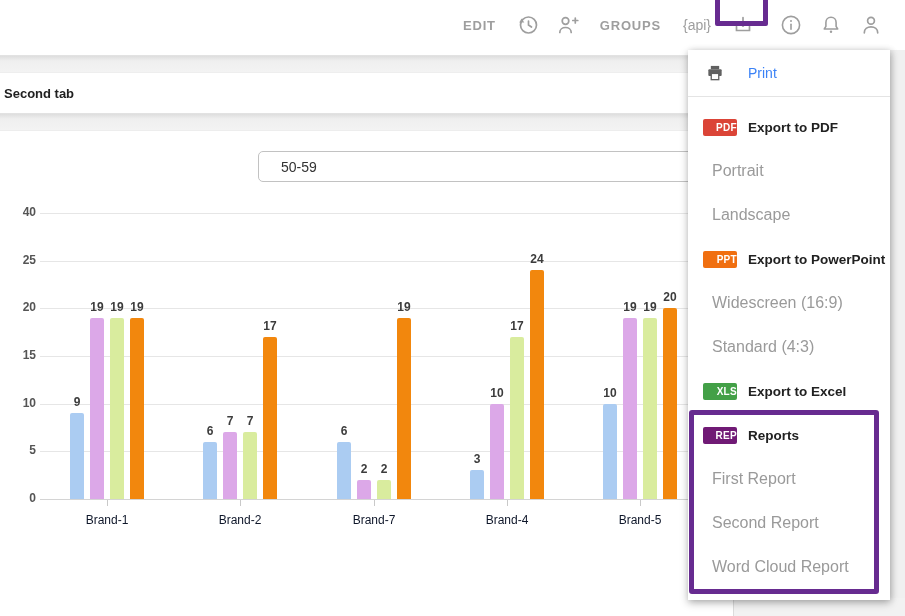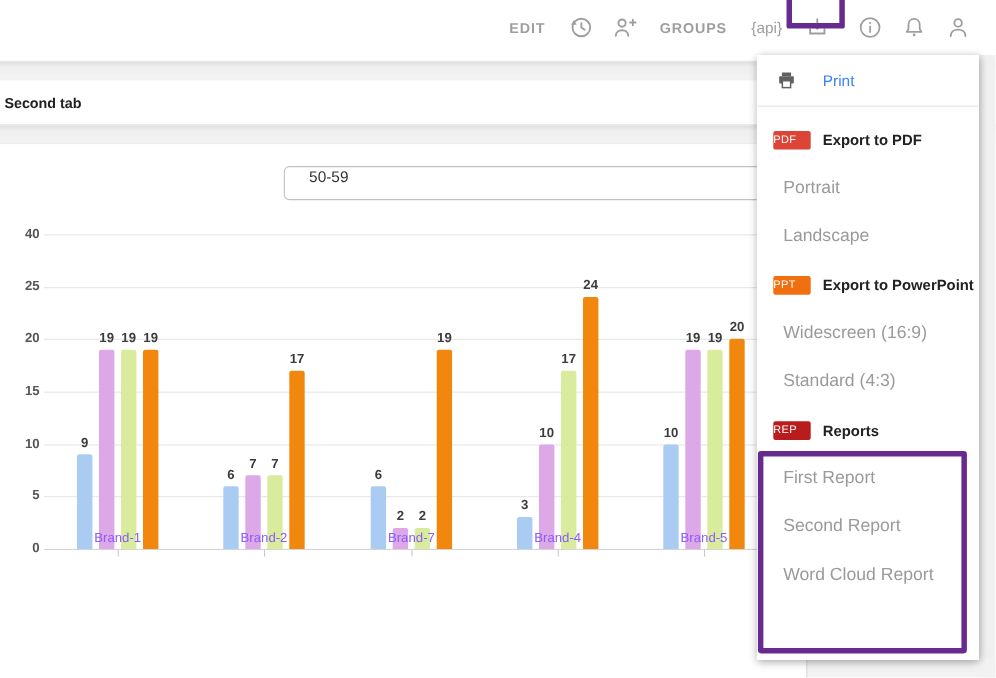--- a/index.html
+++ b/index.html
@@ -32,51 +32,51 @@
   .tabrow .title { font-size:13px; font-weight:700; color:#212121; padding-left:4px; }
 
   
   .pg-right { position:absolute; left:888px; top:50px; right:0; bottom:0; background:#f0f0f0; z-index:30; }
   .pg-bottomright { position:absolute; left:733px; top:598px; right:0; bottom:0; background:#f2f2f2; border-left:1px solid #dcdcdc; z-index:30; }
 
   
   .filter {
     position:absolute; left:258px; top:151px; width:630px; height:31px;
     background:#fff; border:1px solid #c2c2c2; border-radius:5px;
-    display:flex; padding-left:22px;
+    display:flex; align-items:center; padding-left:22px;
     font-size:14px; color:#333; z-index:5; cursor:pointer;
   }
 
   
   .chart-layer { position:absolute; inset:0; z-index:3; }
   .gridline { position:absolute; left:40px; width:693px; height:1px; background:#e6e6e6; }
   .gridline.zero { background:#d4d4d4; }
   .ytick { position:absolute; left:0; width:36px; text-align:right; font-size:12px; font-weight:700; color:#555; }
   .xtick { position:absolute; width:1px; height:6px; background:#c9c9c9; top:500px; }
-  .xlabel { position:absolute; top:482px; width:120px; text-align:center; font-size:12px; color:#8b5cf6; }
+  .xlabel { position:absolute; top:513px; width:120px; text-align:center; font-size:12px; color:#0f172a; }
   .bar { position:absolute; border-radius:2px 2px 0 0; }
   .bar-label { position:absolute; width:40px; text-align:center; font-size:12px; color:#3c3c3c;font-weight:bold; }
 
   
   .menu {
     position:absolute; left:688px; top:50px; width:202px; height:550px;
     background:#fff; z-index:40;
     box-shadow:0 3px 8px rgba(0,0,0,.28), 2px 0 6px rgba(0,0,0,.12);
     padding-bottom:11px;
   }
   .menu-row { display:flex; align-items:center; cursor:pointer; }
   .menu-print { height:46px; padding-left:17px; }
   .menu-print .plabel { font-size:14px; color:#3b82f6; margin-left:23px; }
   .menu-print svg { width:20px; height:20px; display:block; }
   .menu-divider { height:1px; background:#e4e4e4; margin-bottom:8px; }
   .menu-header { height:44px; padding-left:15px; }
   .menu-header .hlabel { font-size:13.5px; font-weight:700; color:#212121; margin-left:11px; }
   .badge {
     display:inline-block; width:34px; height:17px; line-height:17px; border-radius:2px;
-    color:#fff; font-size:10px; font-weight:400; text-align:left; letter-spacing:.3px; flex:0 0 auto;
+    color:#fff; font-size:10px; font-weight:700; text-align:right; letter-spacing:.3px; flex:0 0 auto;
   }
   .menu-option { height:44px; padding-left:24px; font-size:16px; color:#9a9a9a; }
 
   
   .annot { position:absolute; border:5px solid #672b90; border-radius:2px; pointer-events:none; z-index:60; }
   .annot-dl { left:735px; top:2px; width:53px; height:45px; }
   .annot-reports { left:688px; top:410px; width:190px; height:184px; border-radius:3px; }
 </style>
 </head>
 <body>
@@ -236,19 +236,23 @@
     </div>
     <div class="menu-row menu-option">Portrait</div>
     <div class="menu-row menu-option">Landscape</div>
     <div class="menu-row menu-header">
       <span class="badge" style="background: rgb(240, 111, 16);">PPT</span>
       <span class="hlabel">Export to PowerPoint</span>
     </div>
     <div class="menu-row menu-option">Widescreen (16:9)</div>
     <div class="menu-row menu-option">Standard (4:3)</div>
     <div class="menu-row menu-header">
-      <span class="badge" style="background: #b91c1c;">REP</span>
+      <span class="badge" style="background: rgb(67, 160, 71);">XLS</span>
+      <span class="hlabel">Export to Excel</span>
+    </div>
+    <div class="menu-row menu-header">
+      <span class="badge" style="background: #701a75;">REP</span>
       <span class="hlabel">Reports</span>
     </div>
     <div class="menu-row menu-option">First Report</div>
     <div class="menu-row menu-option">Second Report</div>
     <div class="menu-row menu-option">Word Cloud Report</div>
   </div>
 
 </body></html>

